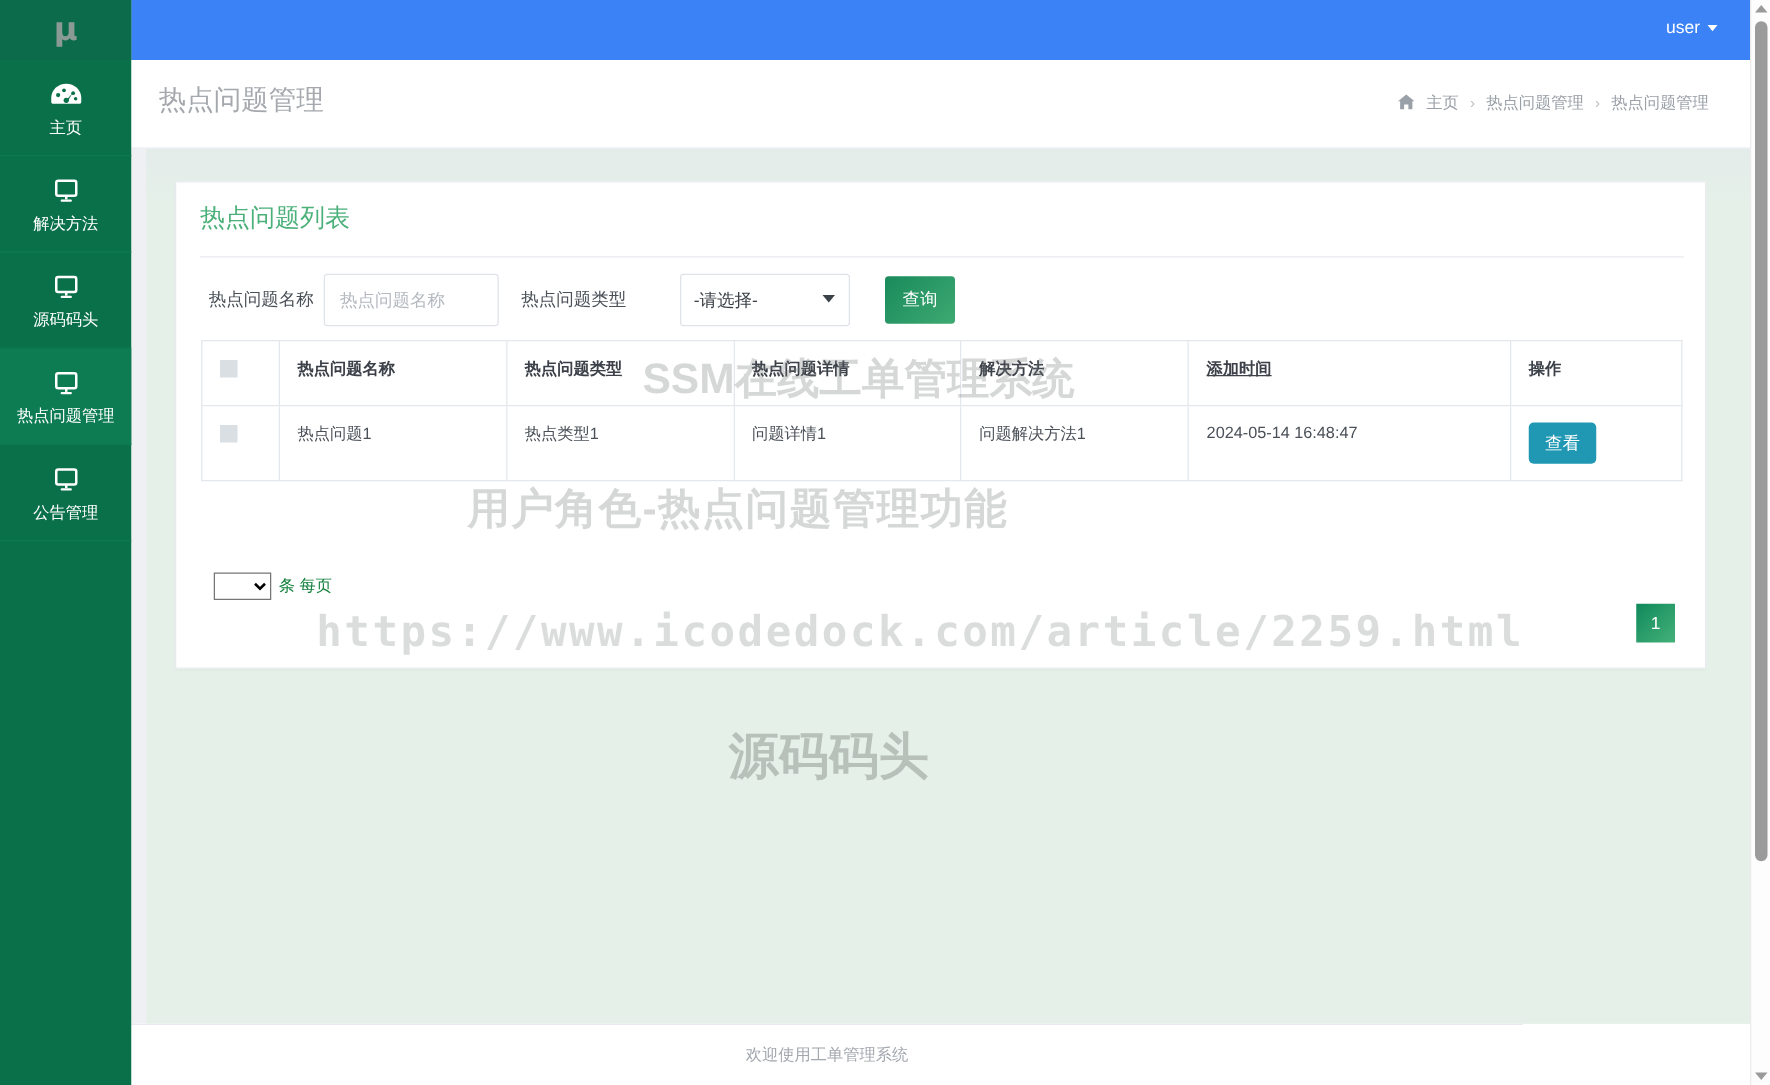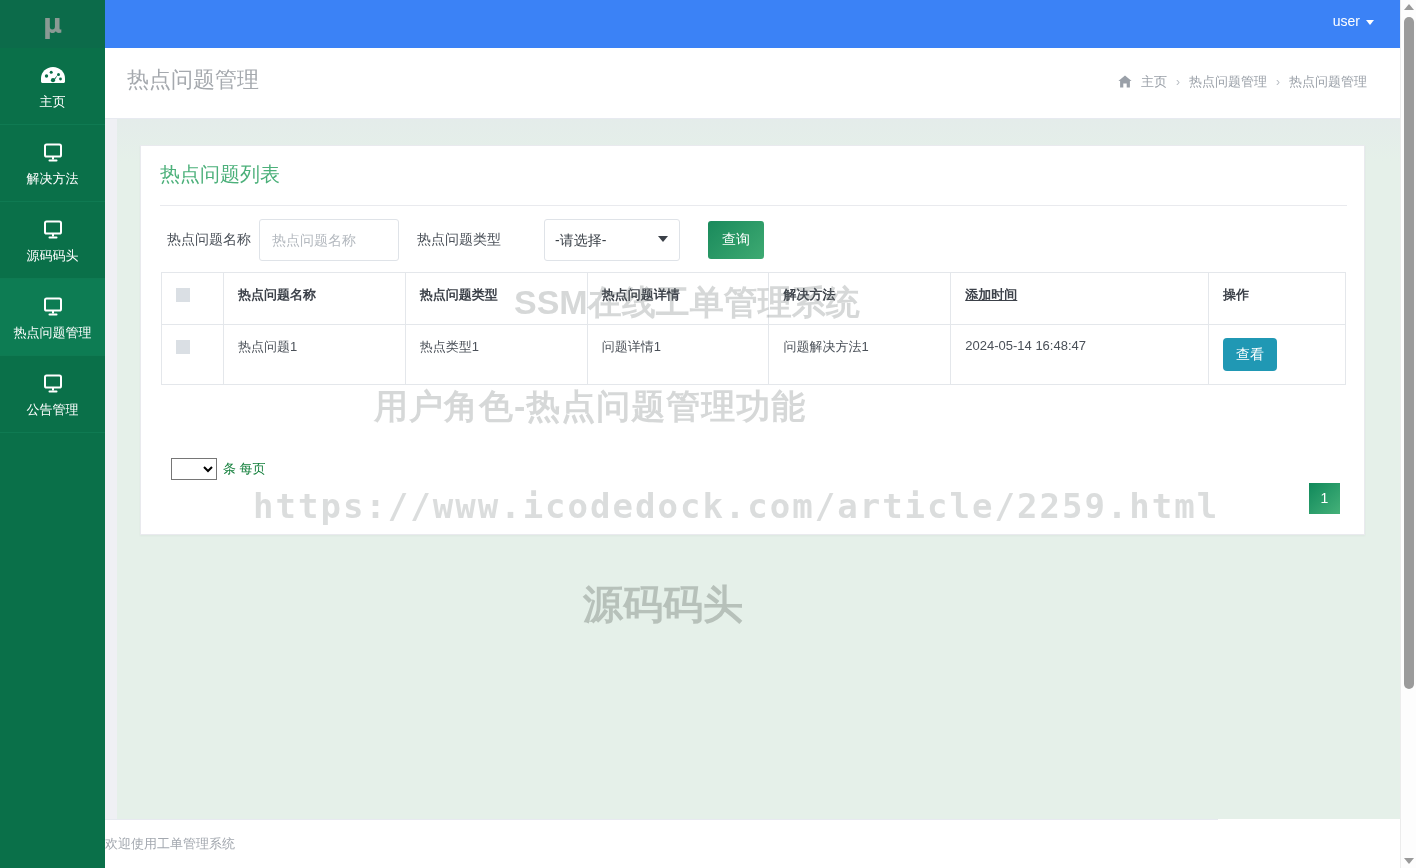--- a/index.html
+++ b/index.html
@@ -290,21 +290,21 @@
     left: 583px; top: 577px; font-size: 40px;
     color: rgba(140,150,143,0.52);
   }
 
   
   .footer {
     position: absolute; left: 105px; top: 819px;
     width: 1113px; height: 49px;
     background: #ffffff;
     border-top: 1px solid #e7eaf0;
-    display: flex; align-items: center; justify-content: flex-start;
+    display: flex; align-items: center; justify-content: center;
   }
   .footer-text { font-size: 13px; color: #a3a8af; }
 
   
   .scrollbar {
     position: absolute; right: 0; top: 0;
     width: 16px; height: 868px;
     background: #fdfdfd;
     border-left: 1px solid #ececec;
     z-index: 20;

